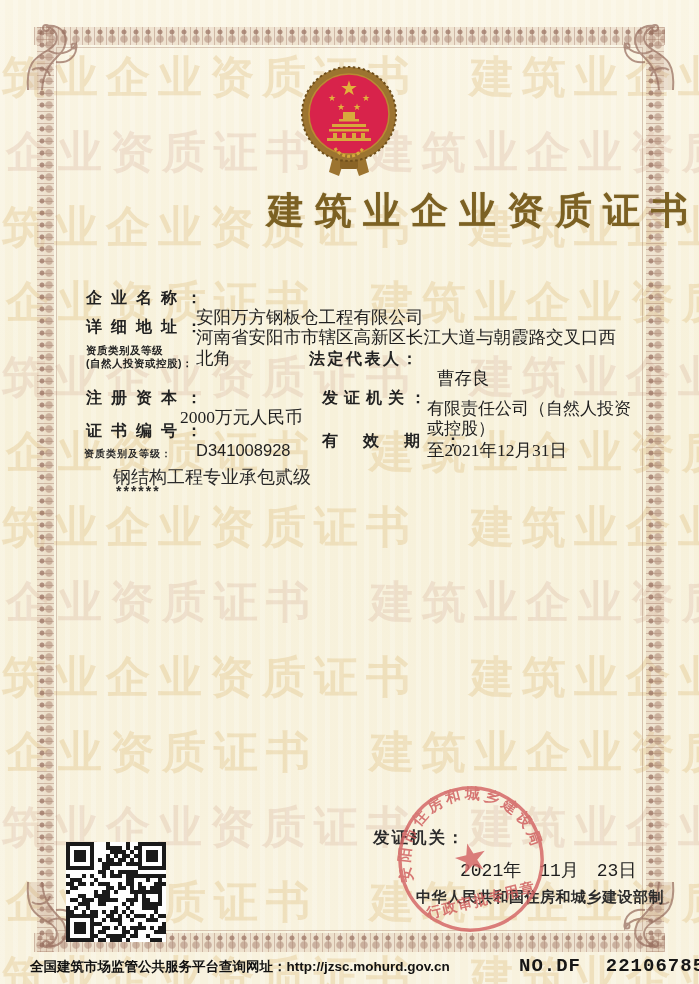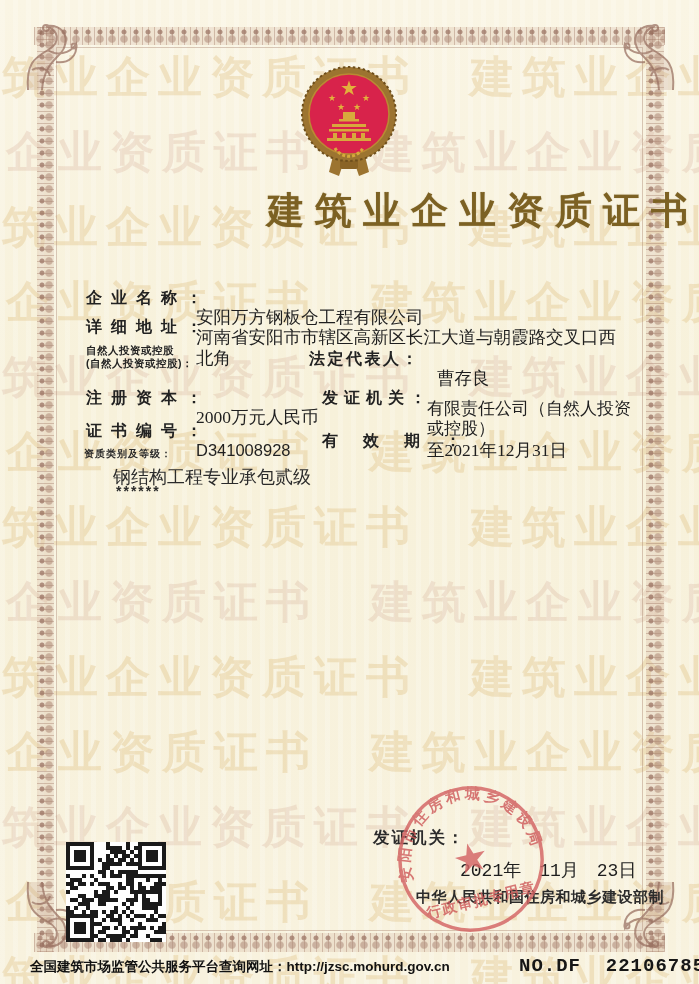--- a/index.html
+++ b/index.html
@@ -176,28 +176,28 @@
 
     <div class="title">建筑业企业资质证书</div>
 
     <div class="lab sp9" style="left:86px;top:288px;">企业名称：</div>
     <div class="val" style="left:196px;top:287px;">安阳万方钢板仓工程有限公司</div>
 
     <div class="lab sp9" style="left:86px;top:317px;">详细地址：</div>
     <div class="val" style="left:196px;top:307px;width:428px;">河南省安阳市市辖区高新区长江大道与朝霞路交叉口西北角</div>
 
     <div class="small-label">
-      <span>自然人投资或控股</span><br>
+      <span>资质类别及等级</span><br>
       <span>(自然人投资或控股)：</span>
     </div>
     <div class="lab sp2" style="left:309px;top:349px;">法定代表人：</div>
     <div class="val" style="left:437px;top:348px;">曹存良</div>
 
     <div class="lab sp9" style="left:86px;top:388px;">注册资本：</div>
-    <div class="val" style="left:196px;top:387px;">2000万元人民币</div>
+    <div class="val" style="left:180px;top:387px;">2000万元人民币</div>
     <div class="lab sp6" style="left:322px;top:388px;">发证机关：</div>
     <div class="val" style="left:427px;top:379px;width:216px;font-size:17px;">有限责任公司（自然人投资或控股）</div>
 
     <div class="lab sp9" style="left:86px;top:421px;">证书编号：</div>
     <div class="val num" style="left:196px;top:421px;font-size:16.5px;">D341008928</div>
     <div class="lab sp25" style="left:322px;top:431px;">有效期：</div>
     <div class="val" style="left:427px;top:420px;">至2021年12月31日</div>
 
     <div class="qual-header">资质类别及等级：</div>
     <div class="qual-item">钢结构工程专业承包贰级</div>

